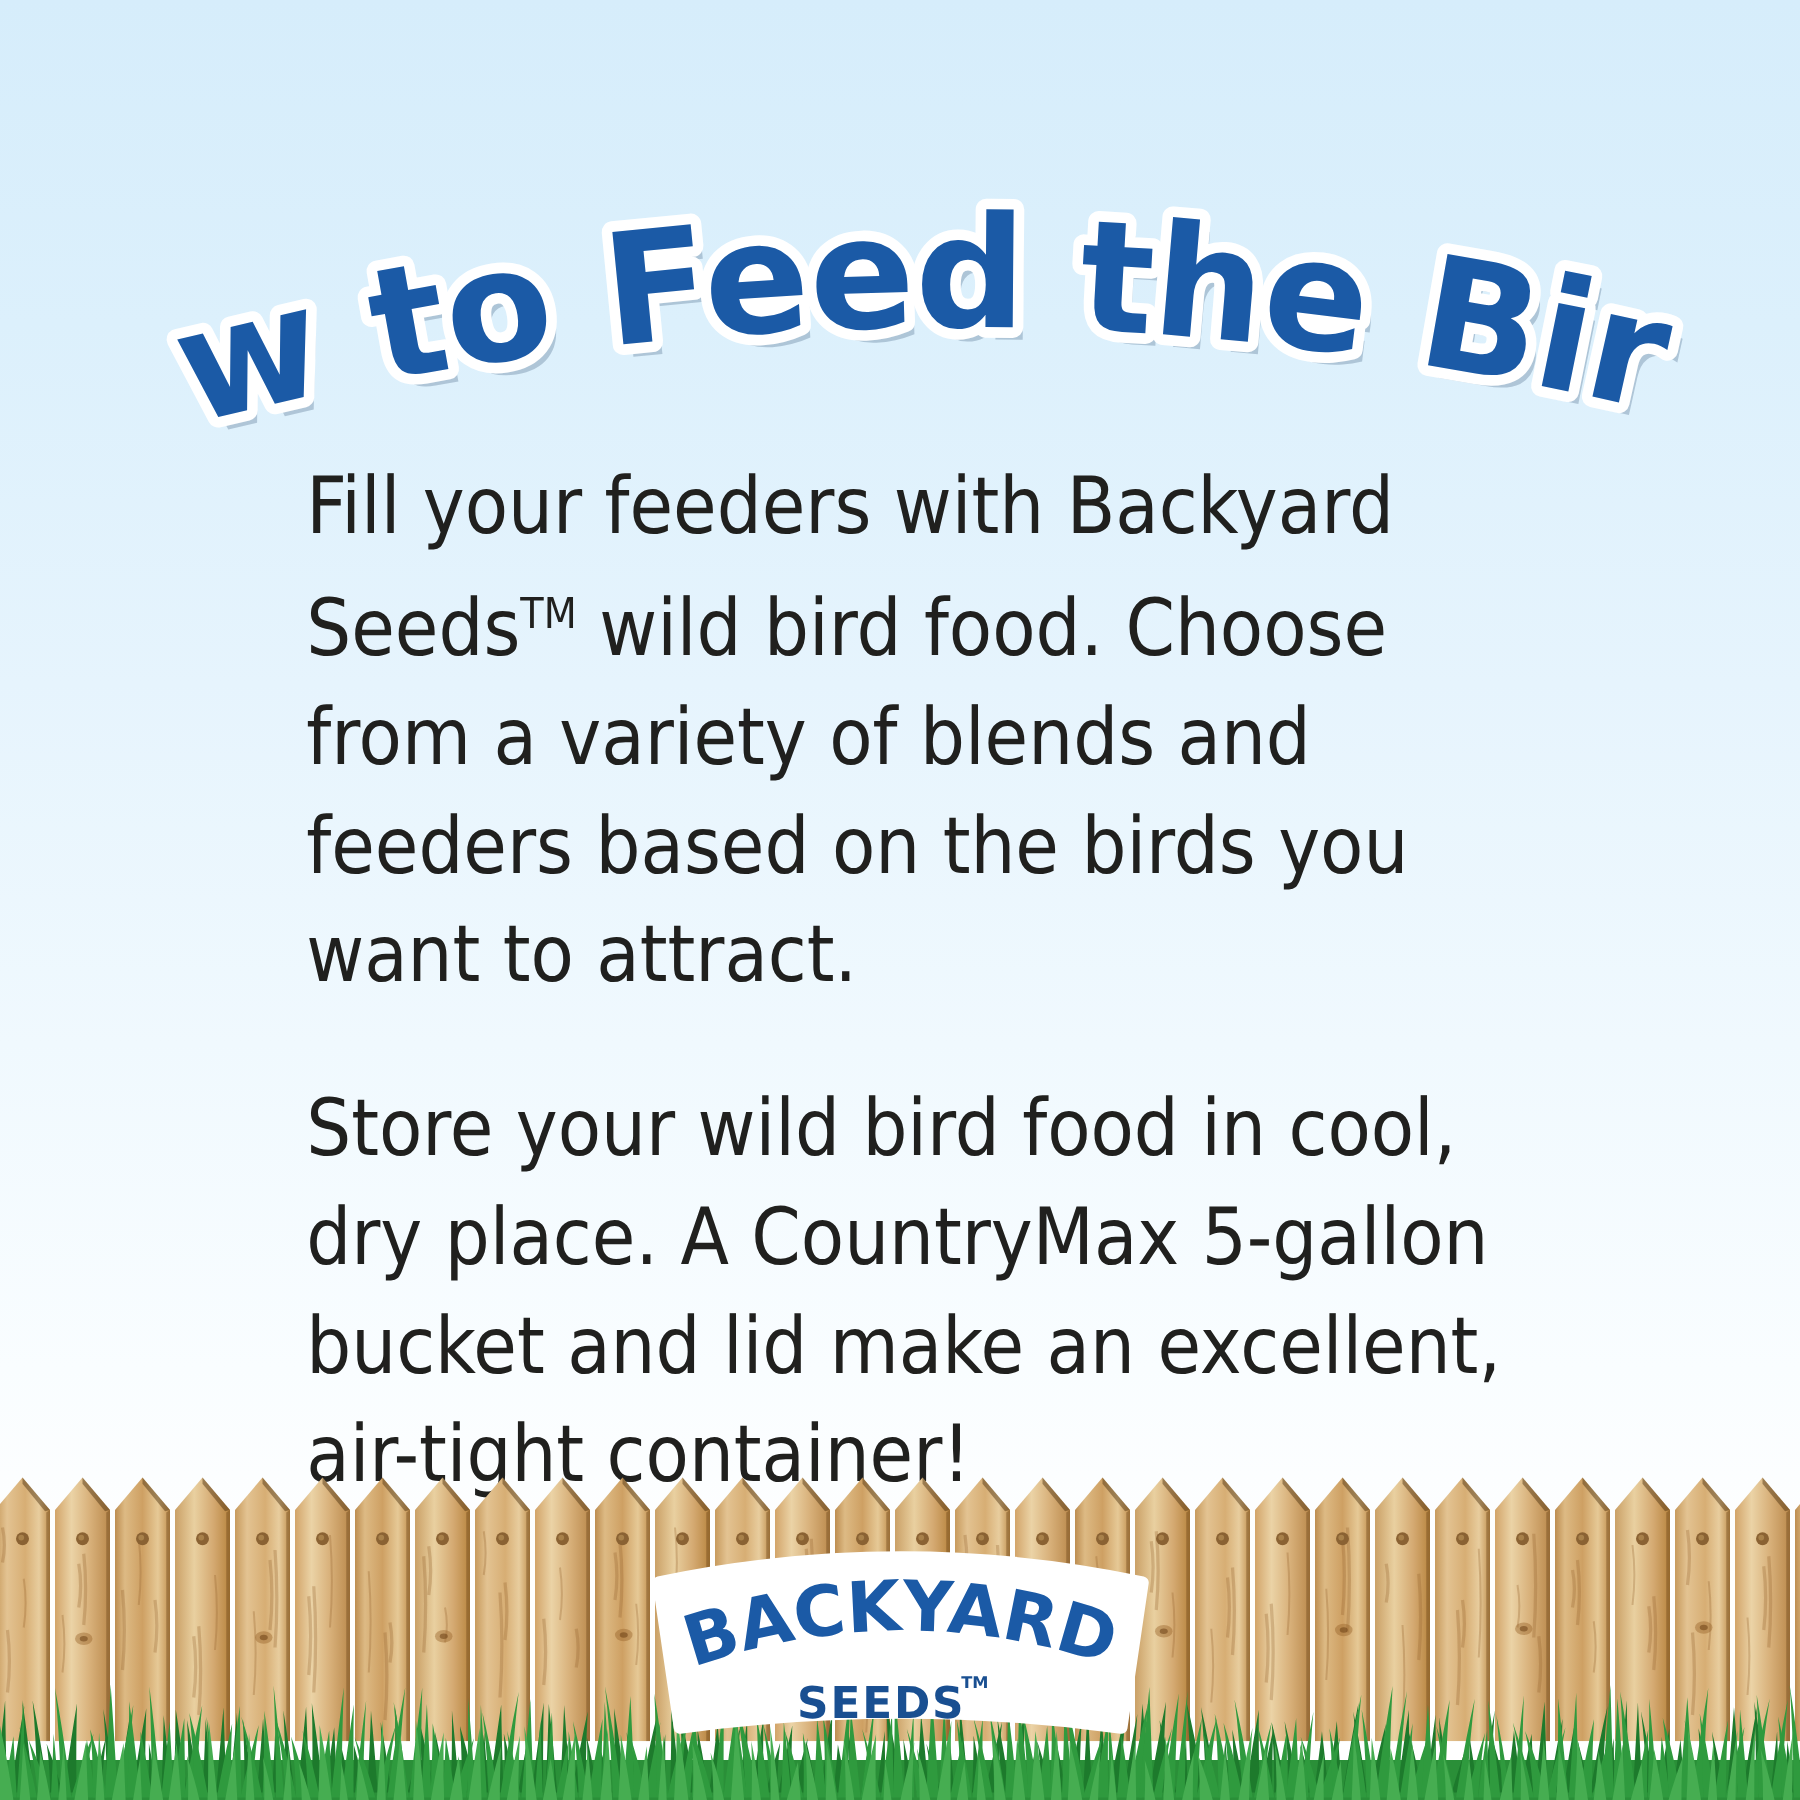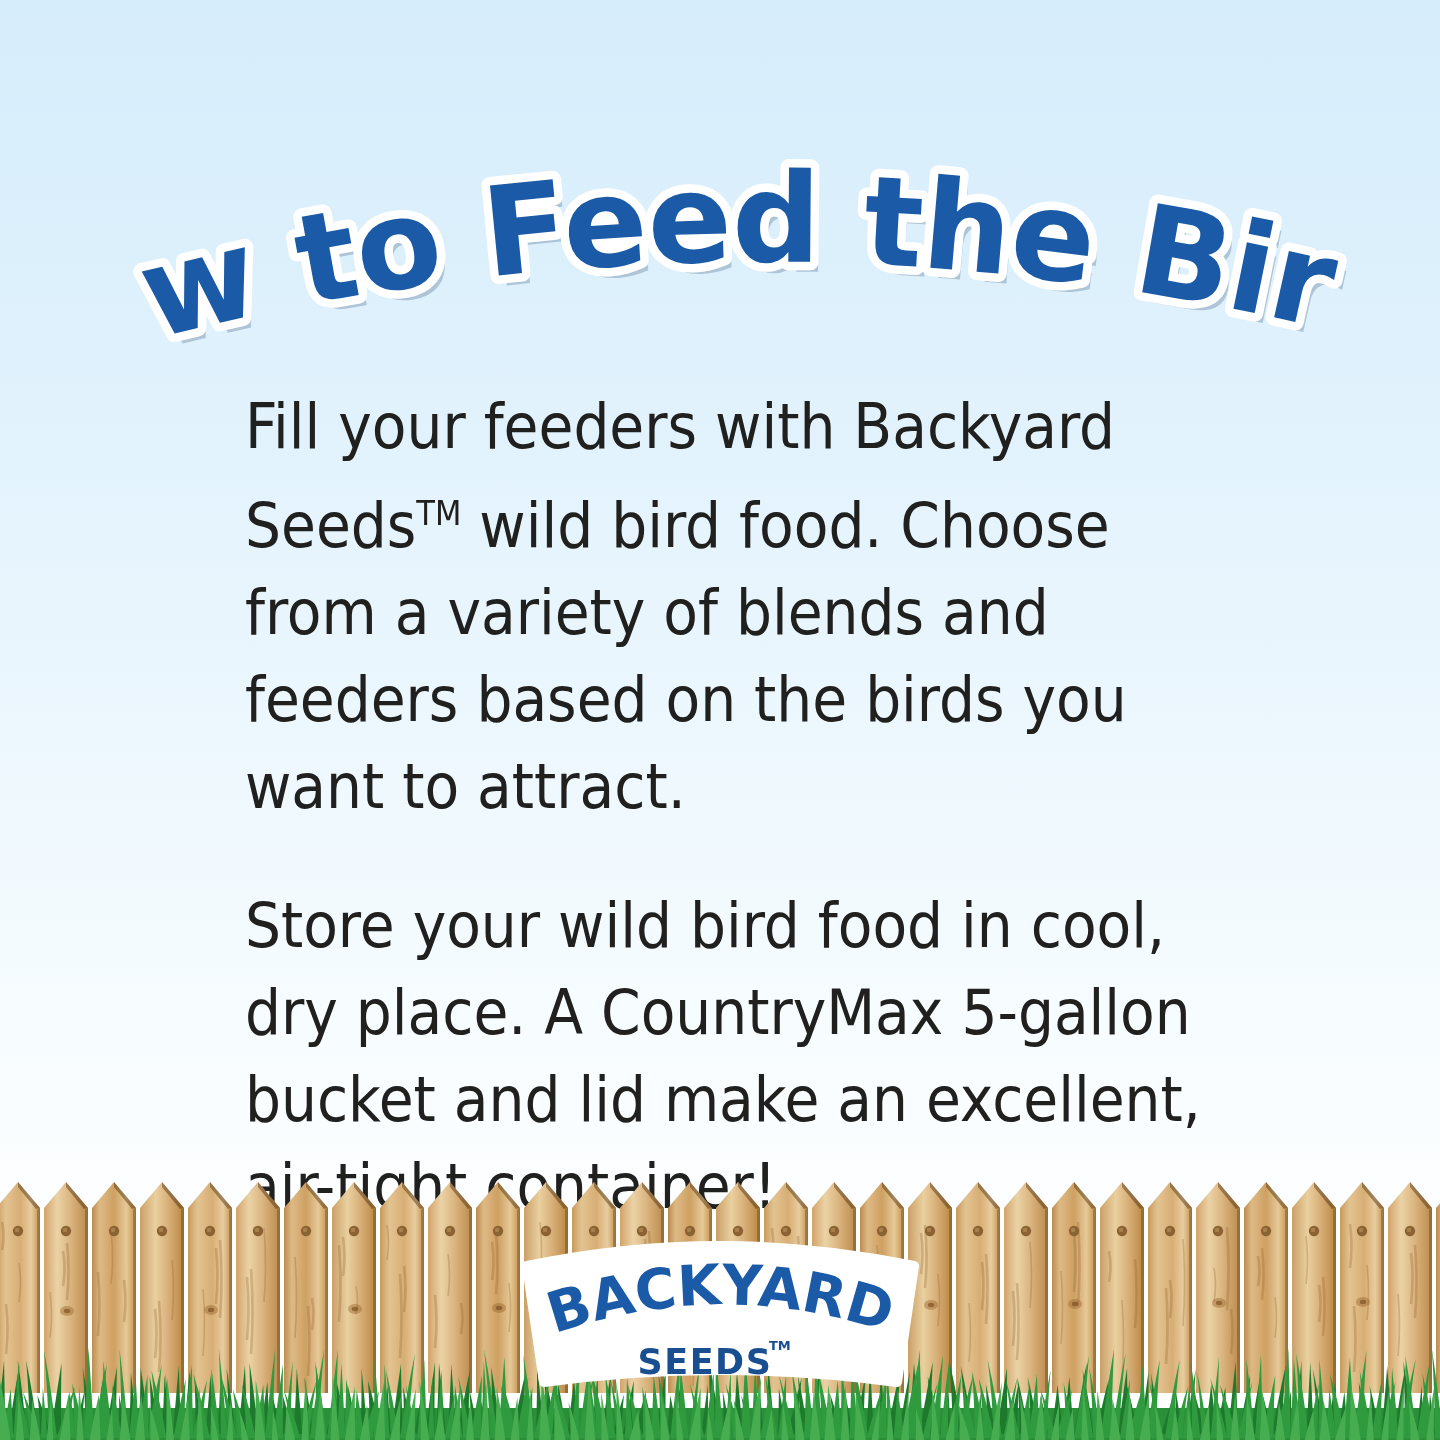--- a/index.html
+++ b/index.html
@@ -48,21 +48,21 @@
     font-weight:bold;
     font-size:124px;
     letter-spacing:-1px;
     fill:#1b5aa6;
   }
 
   
   #copy {
     position:absolute;
     left:245px;
-    top:383px;
+    top:361px;
     width:1010px;
   }
   .para {
     font-family:"Liberation Sans Narrow","DejaVu Sans Condensed","Liberation Sans", sans-serif;
     font-stretch:condensed;
     font-size:63px;
     line-height:87px;
     color:#20201e;
     letter-spacing:0px;
   }

